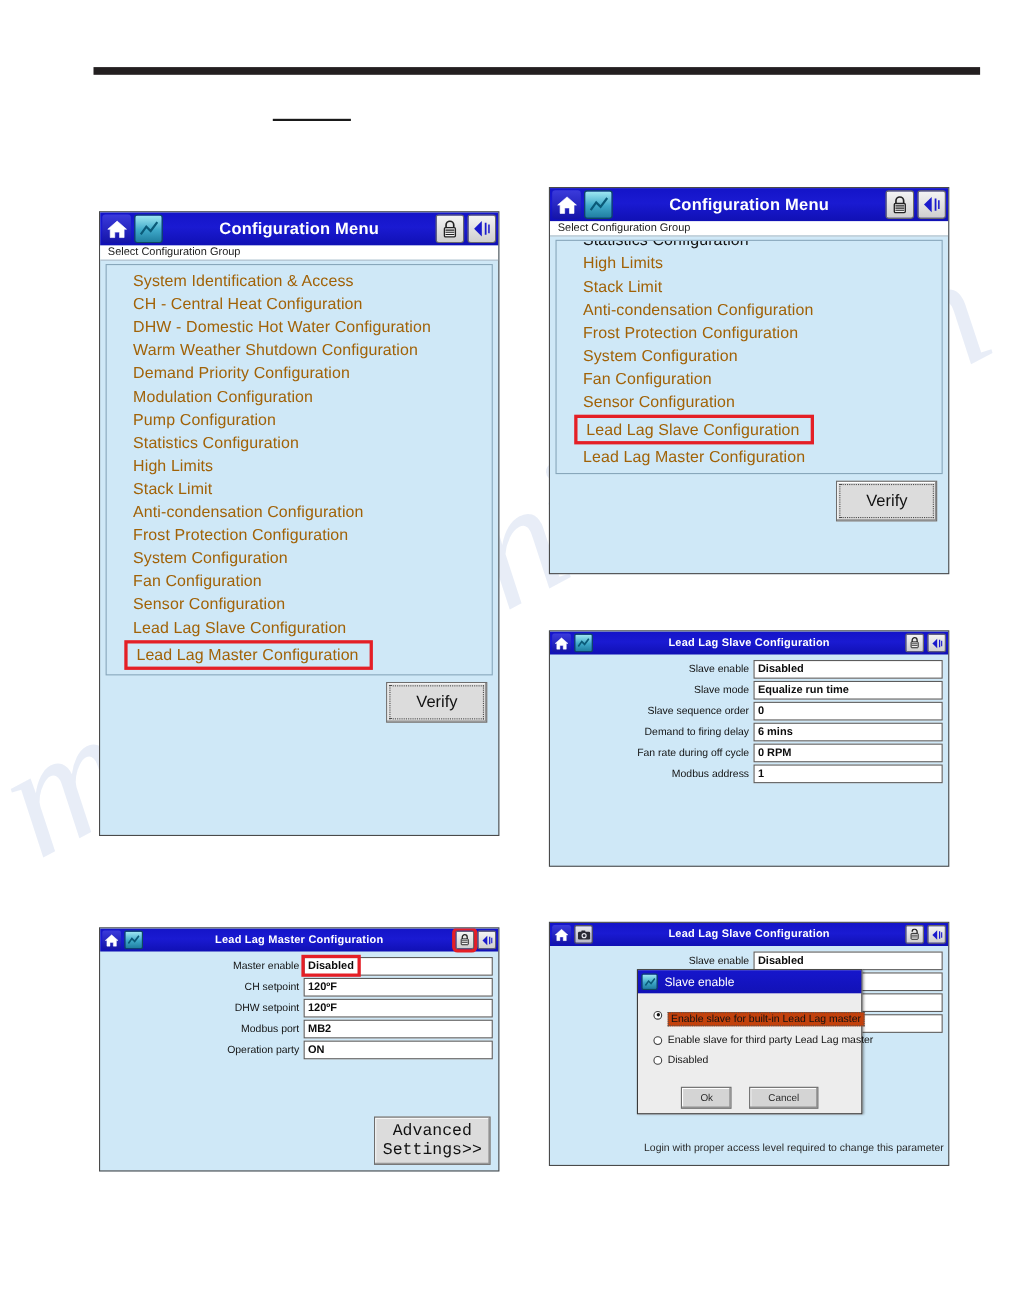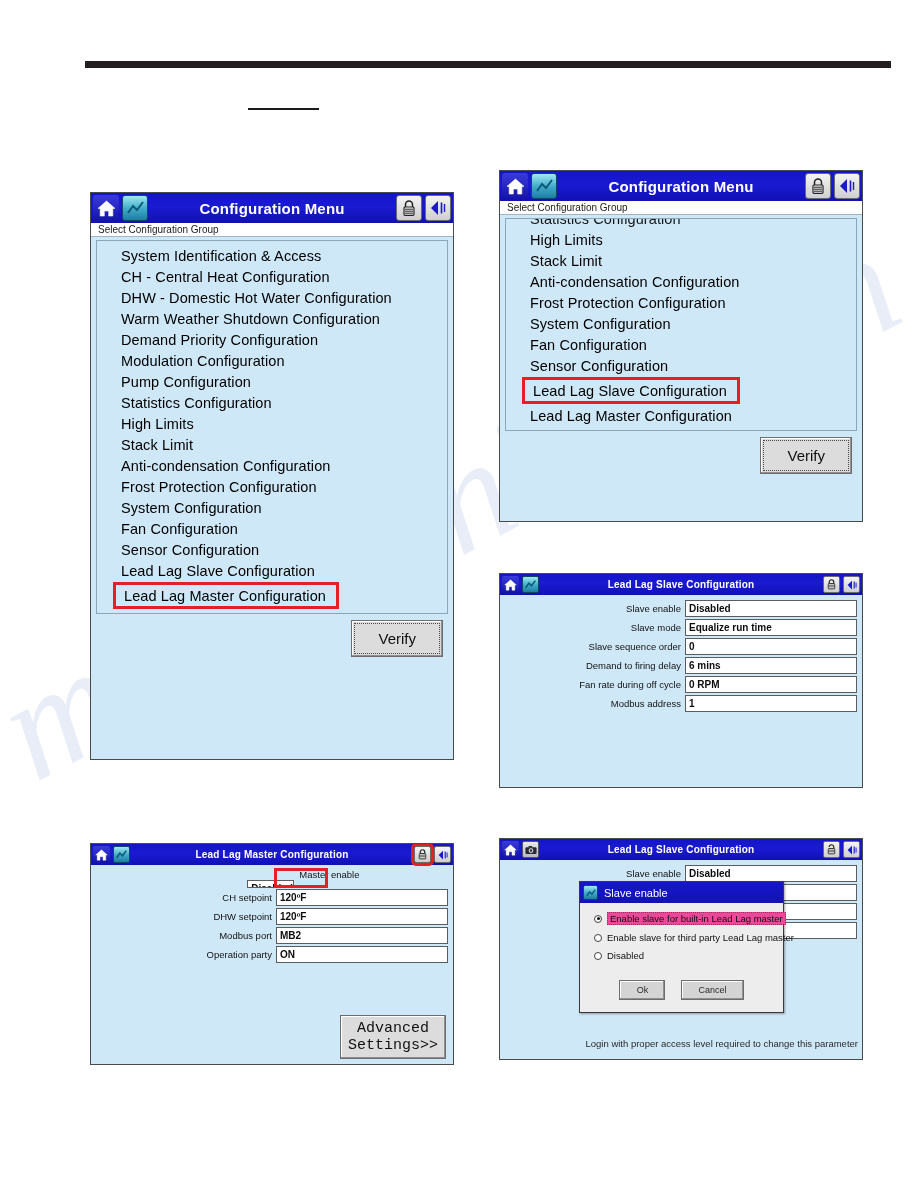--- a/index.html
+++ b/index.html
@@ -109,21 +109,21 @@
 
   
   .listbox {
     margin: 3px 5px 0 5px;
     background: #cfe8f7;
     border: 1px solid #88a7bb;
     padding: 4px 0 4px 0;
   }
   .list-item {
     font-size: 14.5px;
-    color: #000000;
+    color: #a16207;
     padding: 2.5px 0 2.5px 24px;
     white-space: nowrap;
     letter-spacing: 0.1px;
   }
   .list-item.clipped-top {
     color: #141414;
   }
   .list-item.highlighted {
     display: inline-block;
     margin-left: 16px;
@@ -236,21 +236,22 @@
     content: "";
     position: absolute;
     left: 1.5px; top: 1.5px;
     width: 3px; height: 3px;
     border-radius: 50%;
     background: #111;
   }
   .radio-label.focused {
     border: 1px dotted #555;
     padding: 0 2px;
-    background: #ec4899;
+    background: #c2410c;
+    margin-top: 8px;
   }
   .modal-buttons {
     display: flex;
     justify-content: center;
     gap: 16px;
     padding: 12px 0 10px 0;
     margin-left: -14px;
   }
   .modal-btn {
     background: #d4d4d4;
@@ -482,21 +483,21 @@
         <div class="ic sm ic-back">
           <svg width="12" height="10" viewBox="0 0 18 16">
               <path d="M9 1 2 8l7 7z" fill="#1a1acc"></path>
               <path d="M12.5 2.5 12.5 13.5" stroke="#1a1acc" stroke-width="1.8"></path>
               <path d="M15.5 4 15.5 12" stroke="#1a1acc" stroke-width="1.6"></path>
             </svg>
         </div>
       </div>
     </div>
     <div class="form">
-      <div class="form-row" style="position:relative;flex-direction:column;">
+      <div class="form-row" style="position:relative;">
         <div class="form-label">Master enable</div>
         <div class="form-value">Disabled</div>
         <div class="value-redbox" style="left:181px; top:-1px; width:54px; height:20px;"></div>
       </div>
       <div class="form-row">
         <div class="form-label">CH setpoint</div>
         <div class="form-value">120ºF</div>
       </div>
       <div class="form-row">
         <div class="form-label">DHW setpoint</div>

